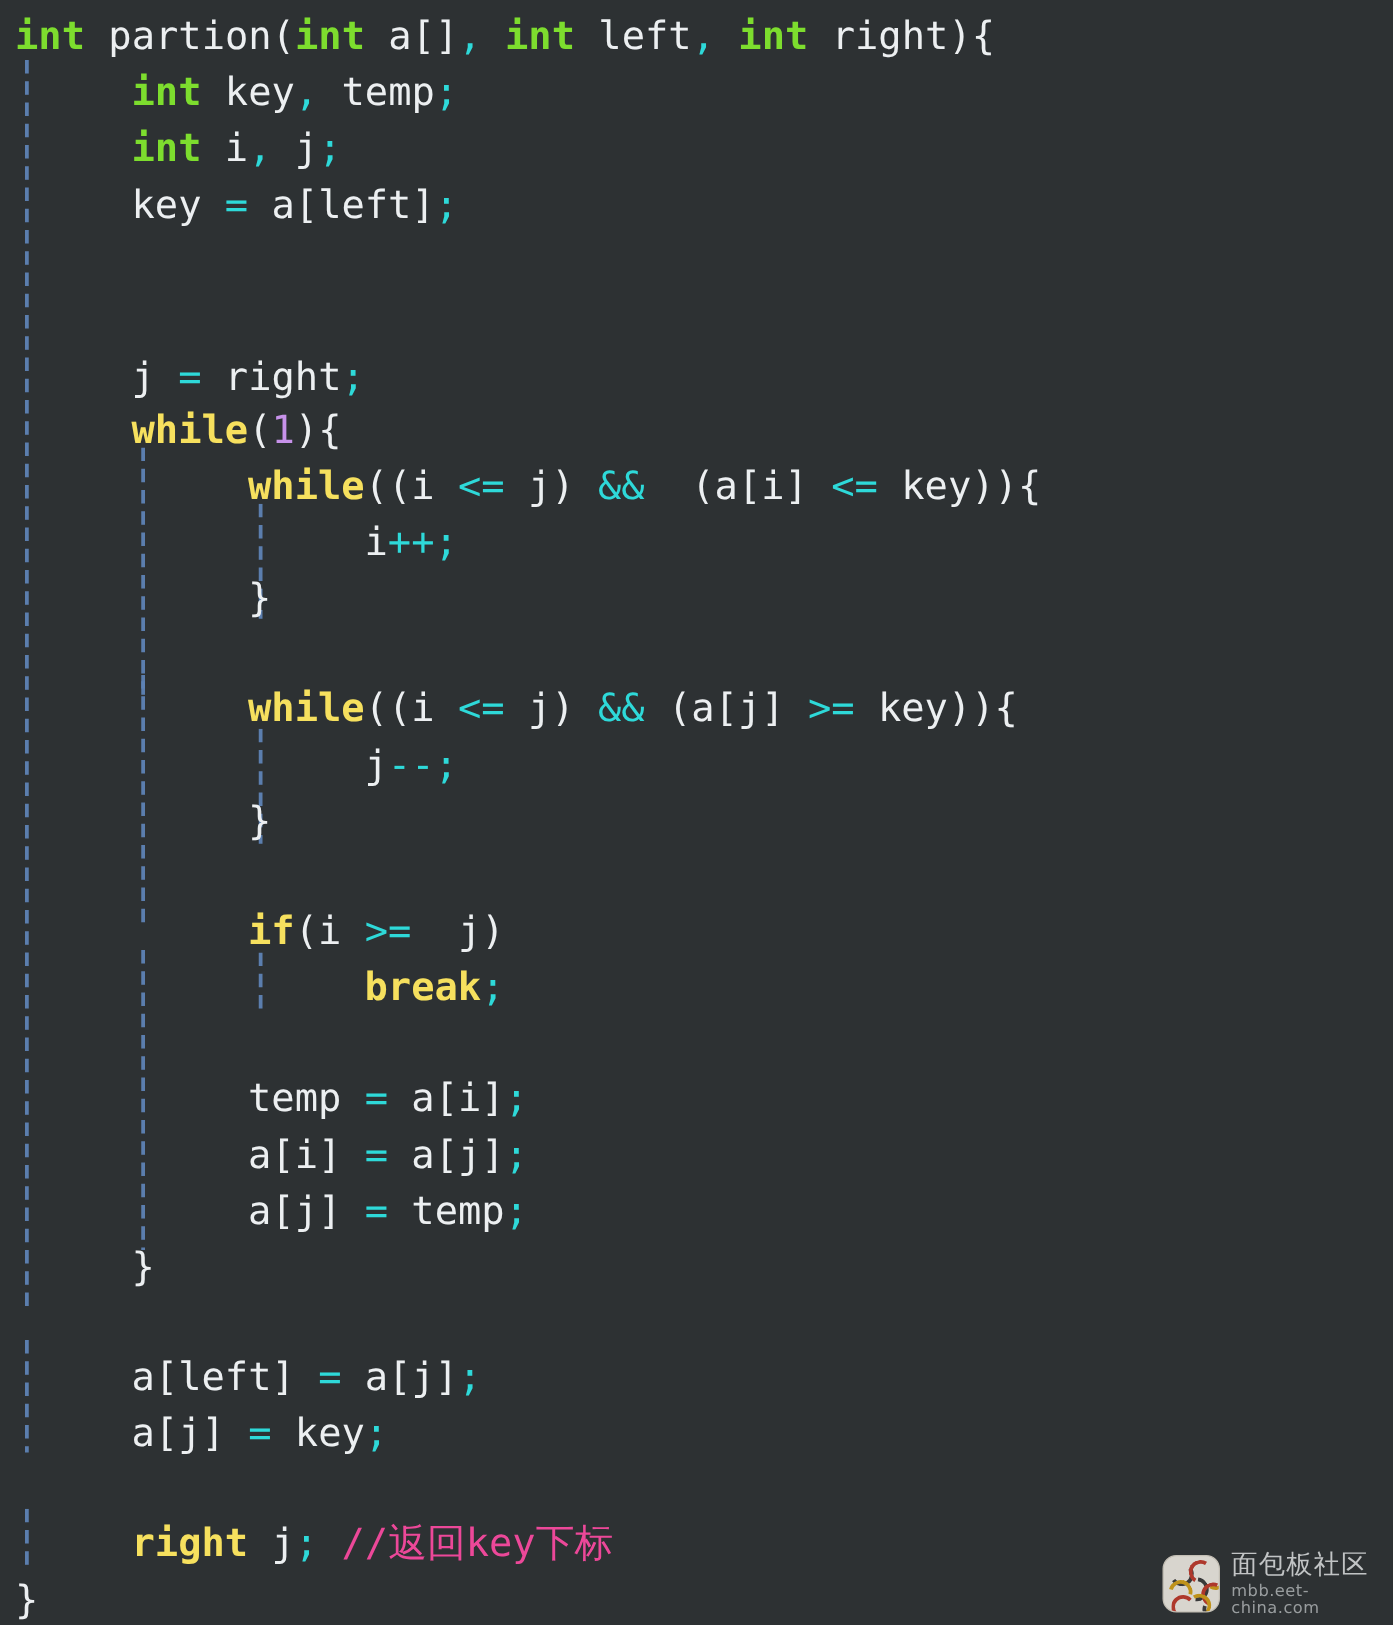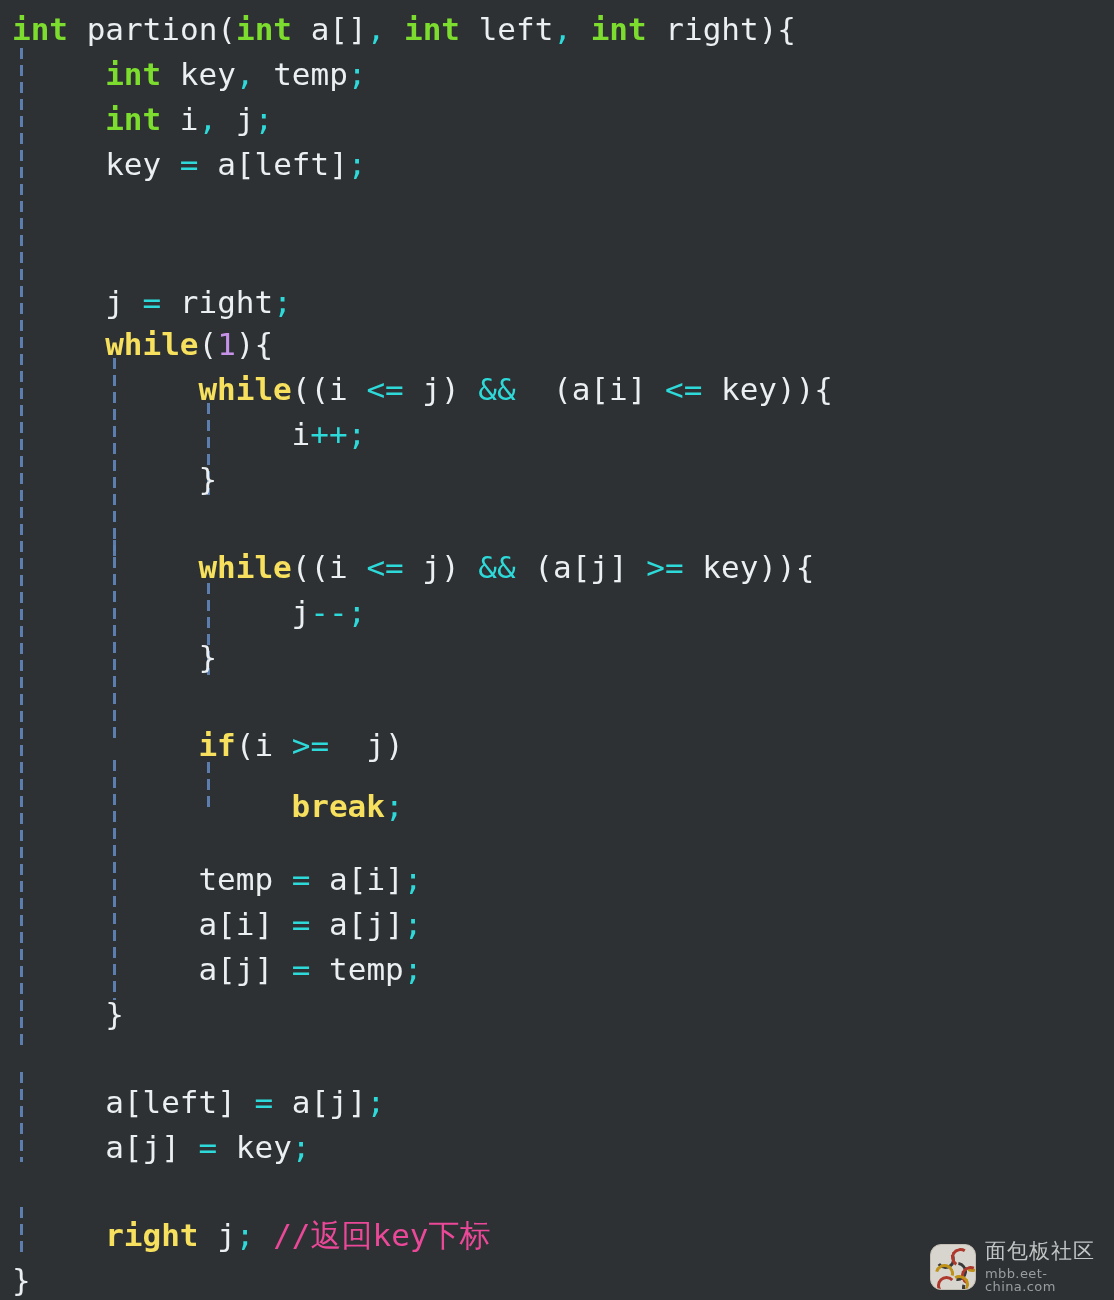--- a/index.html
+++ b/index.html
@@ -149,21 +149,21 @@
       <div class="line" style="top: 322px; left: 105.2px;"><span class="t-kw">while</span><span class="t-paren">(</span><span class="t-num">1</span><span class="t-paren">)</span><span class="t-plain">{</span></div>
       <div class="line" style="top: 367px; left: 198.4px;"><span class="t-kw">while</span><span class="t-paren">((i </span><span class="t-op">&lt;=</span><span class="t-plain"> j) </span><span class="t-op">&amp;&amp;</span><span class="t-plain">  (a[i] </span><span class="t-op">&lt;=</span><span class="t-plain"> key)){</span></div>
       <div class="line" style="top: 412px; left: 291.6px;"><span class="t-plain">i</span><span class="t-op">++</span><span class="t-punct">;</span></div>
       <div class="line" style="top: 457px; left: 198.4px;"><span class="t-plain">}</span></div>
       <div class="line" style="top: 502px; left: 198.4px;">&nbsp;</div>
       <div class="line" style="top: 545px; left: 198.4px;"><span class="t-kw">while</span><span class="t-paren">((i </span><span class="t-op">&lt;=</span><span class="t-plain"> j) </span><span class="t-op">&amp;&amp;</span><span class="t-plain"> (a[j] </span><span class="t-op">&gt;=</span><span class="t-plain"> key)){</span></div>
       <div class="line" style="top: 590px; left: 291.6px;"><span class="t-plain">j</span><span class="t-op">--</span><span class="t-punct">;</span></div>
       <div class="line" style="top: 635px; left: 198.4px;"><span class="t-plain">}</span></div>
       <div class="line" style="top: 680px; left: 198.4px;">&nbsp;</div>
       <div class="line" style="top: 723px; left: 198.4px;"><span class="t-kw">if</span><span class="t-paren">(i </span><span class="t-op">&gt;=</span><span class="t-plain">  j)</span></div>
-      <div class="line" style="top: 768px; left: 291.6px; margin-top: 16px;"><span class="t-kw">break</span><span class="t-punct">;</span></div>
+      <div class="line" style="top: 768px; left: 291.6px;"><span class="t-kw">break</span><span class="t-punct">;</span></div>
       <div class="line" style="top: 813px; left: 198.4px;">&nbsp;</div>
       <div class="line" style="top: 857px; left: 198.4px;"><span class="t-plain">temp </span><span class="t-op">=</span><span class="t-plain"> a[i]</span><span class="t-punct">;</span></div>
       <div class="line" style="top: 902px; left: 198.4px;"><span class="t-plain">a[i] </span><span class="t-op">=</span><span class="t-plain"> a[j]</span><span class="t-punct">;</span></div>
       <div class="line" style="top: 947px; left: 198.4px;"><span class="t-plain">a[j] </span><span class="t-op">=</span><span class="t-plain"> temp</span><span class="t-punct">;</span></div>
       <div class="line" style="top: 992px; left: 105.2px;"><span class="t-plain">}</span></div>
       <div class="line" style="top: 1037px; left: 105.2px;">&nbsp;</div>
       <div class="line" style="top: 1080px; left: 105.2px;"><span class="t-plain">a[left] </span><span class="t-op">=</span><span class="t-plain"> a[j]</span><span class="t-punct">;</span></div>
       <div class="line" style="top: 1125px; left: 105.2px;"><span class="t-plain">a[j] </span><span class="t-op">=</span><span class="t-plain"> key</span><span class="t-punct">;</span></div>
       <div class="line" style="top: 1170px; left: 105.2px;">&nbsp;</div>
       <div class="line" style="top: 1213px; left: 105.2px;"><span class="t-kw">right</span><span class="t-plain"> j</span><span class="t-punct">;</span><span class="t-plain"> </span><span class="t-comment">//返回key下标</span></div>

